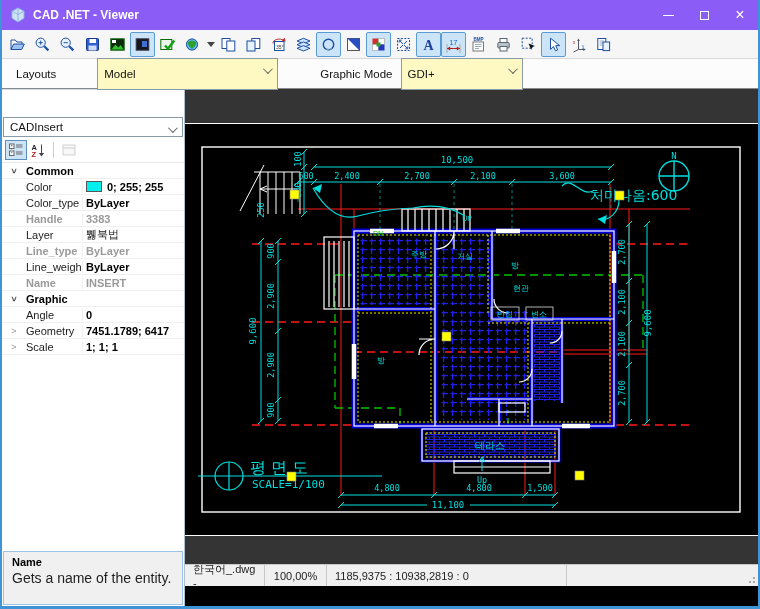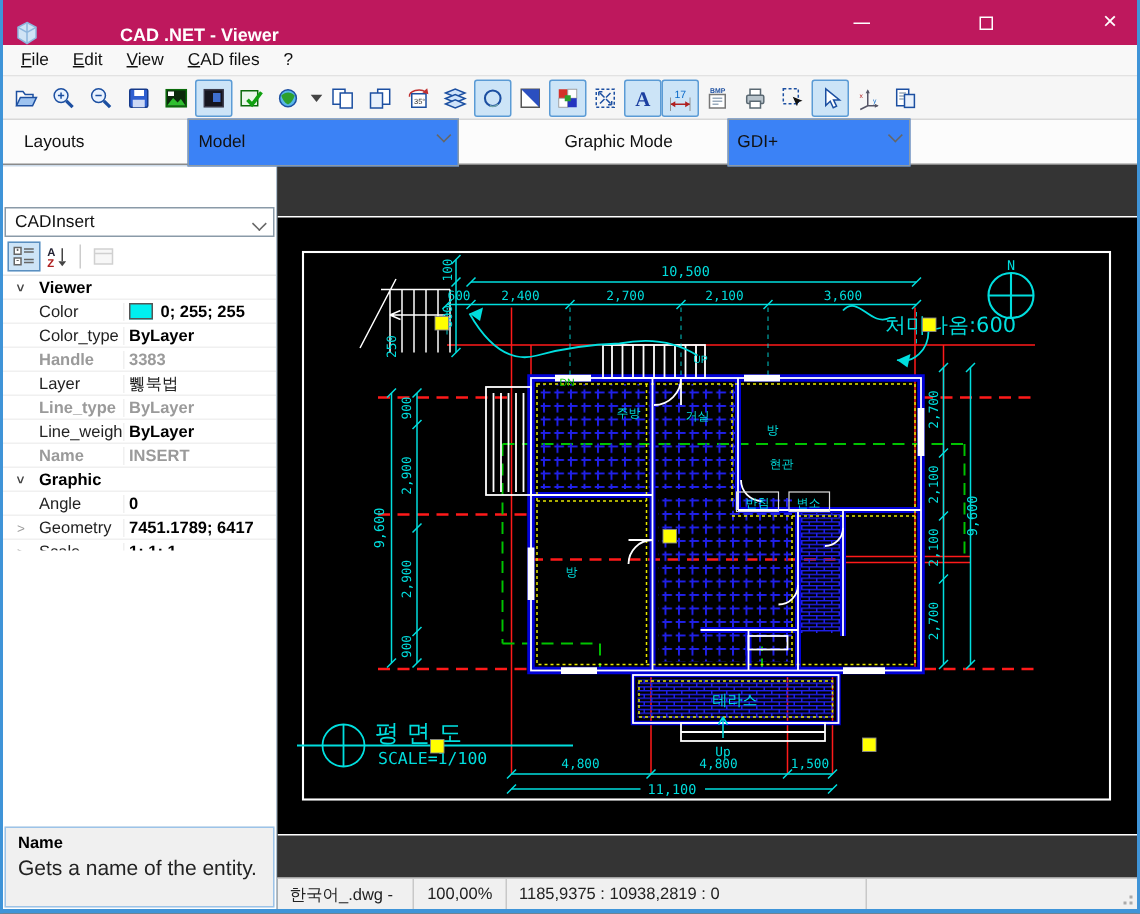--- a/index.html
+++ b/index.html
@@ -1,38 +1,38 @@
 <!DOCTYPE html>
 <html><head>
 <meta charset="utf-8">
 <style>
   html,body{margin:0;padding:0;background:#777;}
   *{box-sizing:border-box;}
   .window{width:760px;height:609px;background:#f0f0f0;position:relative;
     border-left:2px solid #3f94d8;border-right:2px solid #3f94d8;border-bottom:3px solid #3f94d8;
     font-family:"Liberation Sans",sans-serif;display:flex;flex-direction:column;overflow:hidden;}
   
-  .titlebar{height:30px;background:#be185d;display:flex;align-items:flex-end;padding:0 0 0 8px;flex:0 0 auto;gap:47px;}
+  .titlebar{height:30px;background:#8b5cf6;display:flex;align-items:center;padding:0 0 0 8px;flex:0 0 auto;}
   .titlebar .ttl{color:#fff;font-size:12px;font-weight:bold;margin-left:7px;flex:1;}
   .winbtn{width:36px;height:30px;display:flex;align-items:center;justify-content:center;color:#fff;font-size:13px;}
   .winbtn .mingl{display:block;width:11px;border-bottom:1px solid #fff;}
   .winbtn .maxgl{display:block;width:9px;height:9px;border:1px solid #fff;}
   
   .menubar{height:21px;background:#f8f8f8;border-bottom:1px solid #e2e2e2;display:flex;align-items:center;padding-left:4px;flex:0 0 auto;}
   .menu-item{display:inline-block;padding:2px 8px;font-size:11.5px;color:#111;}
   .menu-item.ul::first-letter{text-decoration:underline;}
   
   .toolbar{height:29px;background:#f6f6f6;border-bottom:1px solid #d8d8d8;display:flex;align-items:center;padding-left:3px;flex:0 0 auto;}
   .tb{width:25px;height:25px;display:flex;align-items:center;justify-content:center;border:1px solid transparent;border-radius:2px;margin-right:0px;}
   .tb.pressed{background:#cce4f7;border-color:#5b9bd5;}
   .tb-caret{width:11px;height:25px;display:flex;align-items:center;justify-content:center;}
   
-  .layoutbar{height:30px;background:#fcfcfc;border-bottom:1px solid #8a8a8a;display:flex;align-items:center;flex:0 0 auto;gap:28px;}
+  .layoutbar{height:30px;background:#fcfcfc;border-bottom:1px solid #8a8a8a;display:flex;align-items:center;flex:0 0 auto;}
   .lb-label{font-size:11.5px;color:#111;}
-  .combo{height:32px;background:#3b82f6;border:1px solid #8a9aa8;display:flex;align-items:center;padding:0 6px;font-size:11.5px;color:#111;position:relative;}
+  .combo{height:32px;background:#fef9c3;border:1px solid #8a9aa8;display:flex;align-items:center;padding:0 6px;font-size:11.5px;color:#111;position:relative;}
   .combo::after{content:"";position:absolute;right:7px;top:8px;width:6px;height:6px;border-right:1.5px solid #666;border-bottom:1.5px solid #666;transform:rotate(45deg) translateY(-2px);}
   
   .main{flex:1;display:flex;min-height:0;}
   .left-panel{width:183px;background:#fff;border-right:1px solid #aebfce;border-top:1px solid #cddceb;display:flex;flex-direction:column;}
   .lp-space{height:27px;}
   .lp-combo{margin:0 1px;height:20px;background:#fff;align-items:center;}
   .minibar{height:26px;display:flex;align-items:center;padding:2px 3px;border-bottom:1px solid #e8e8e8;}
   .mb-btn{width:22px;height:20px;display:flex;align-items:center;justify-content:center;border:1px solid transparent;}
   .mb-btn.pressed{background:#cde4f7;border-color:#5a8fc0;}
   .mb-sep{width:1px;height:16px;background:#ccc;margin:0 4px;}
@@ -49,21 +49,21 @@
   .swatch{width:16px;height:11px;border:1px solid #555;margin-right:5px;flex:0 0 auto;}
   .lp-filler{flex:1;}
   .desc{height:54px;margin:1px;border:1px solid #9cc3e8;background:#f0f0f0;padding:4px 8px;}
   .desc .dt{font-weight:bold;font-size:11px;}
   .desc .db{font-size:14px;color:#222;margin-top:2px;}
   
   .canvas-col{flex:1;display:flex;flex-direction:column;min-width:0;background:#000;}
   .canvas-col svg{display:block;flex:0 0 auto;}
   .statusbar{height:22px;background:#f0f0f0;border-top:1px solid #c8c8c8;display:flex;align-items:center;font-size:11px;color:#222;}
   .sb-cell{padding:0 8px;height:100%;display:flex;align-items:center;border-right:1px solid #c8c8c8;}
-  .sb-file{width:91px;}
+  .sb-file{width:80px;}
   .sb-zoom{width:62px;justify-content:center;}
   .sb-coords{width:240px;}
   .sb-fill{flex:1;border-right:none;}
   .sb-grip{width:14px;height:100%;display:flex;align-items:flex-end;justify-content:flex-end;padding:2px;}
   
   text.dim{fill:#00dede;font:8.5px "DejaVu Sans Mono",monospace;}
   text.dimb{fill:#00dede;font:9px "DejaVu Sans Mono",monospace;}
   text.klab{fill:#00dede;font:8px "DejaVu Sans",sans-serif;}
   text.big{fill:#00dede;font:14px "DejaVu Sans",sans-serif;}
 </style>
@@ -80,27 +80,20 @@
     <span class="ttl">CAD .NET - Viewer</span>
     <span class="winbtn">
         <span class="mingl"></span>
       </span>
     <span class="winbtn">
         <span class="maxgl"></span>
       </span>
     <span class="winbtn" style="font-size:16px;">×</span>
   </div>
 
-  <div class="menubar">
-    <span class="menu-item ul">File</span>
-    <span class="menu-item ul">Edit</span>
-    <span class="menu-item ul">View</span>
-    <span class="menu-item ul">CAD files</span>
-    <span class="menu-item">?</span>
-  </div>
 
   <div class="toolbar">
     <span class="tb">
         <svg width="17" height="17" viewBox="0 0 17 17">
           <path d="M2 13.5V4h4.3L7.8 6H13v2" fill="#fdfdfd" stroke="#1c4fa1"></path>
           <path d="M2 13.5L4.6 8H15.3l-2.6 5.5z" fill="#9ec3f0" stroke="#1c4fa1"></path>
         </svg>
       </span>
     <span class="tb">
         <svg width="17" height="17" viewBox="0 0 17 17">
@@ -310,21 +303,21 @@
               <path d="M2 6h12" stroke="#999"></path>
             </svg>
           </span>
       </div>
 
       <div class="pgrid">
         <div class="prow cat">
             <div class="pgut">
               <span class="cat-ch">&gt;</span>
             </div>
-            <div class="pcat">Viewer</div>
+            <div class="pcat">Common</div>
           </div>
         <div class="prow boldv">
             <div class="pgut"></div>
             <div class="pname">Color</div>
             <div class="pval">
               <span class="swatch" style="background: rgb(0, 240, 240);"></span>
               <span>0; 255; 255</span>
             </div>
           </div>
         <div class="prow boldv">

